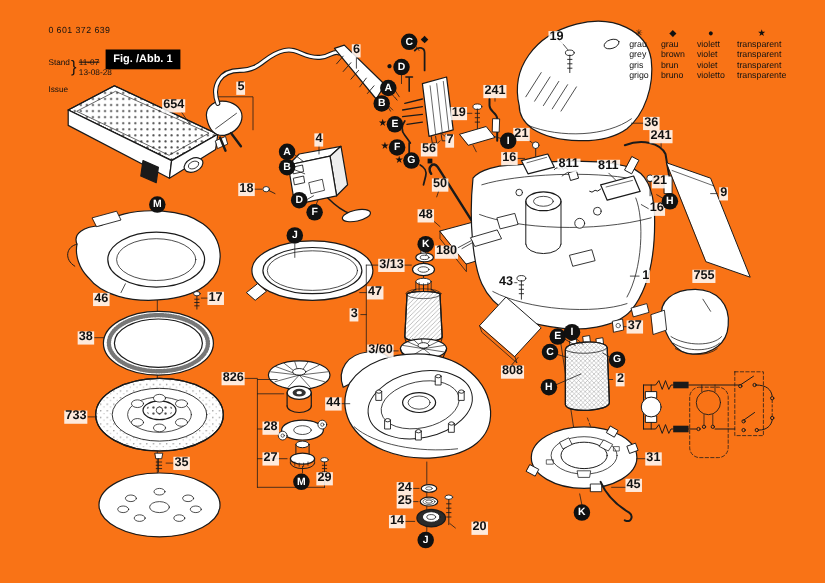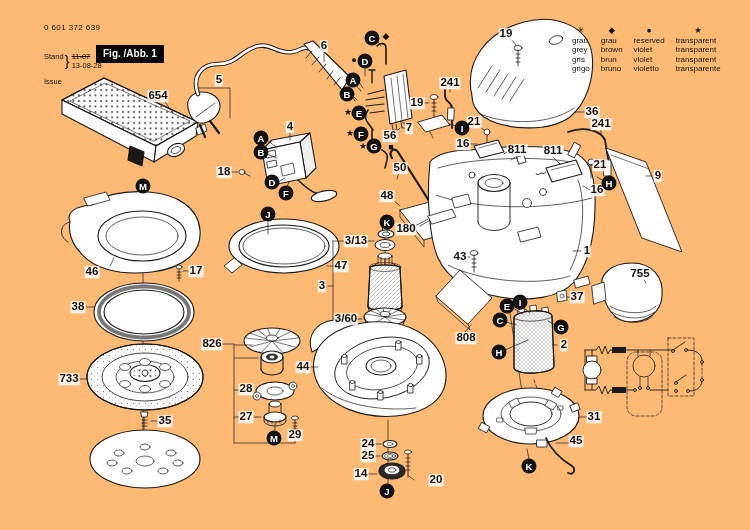--- a/index.html
+++ b/index.html
@@ -1,16 +1,16 @@
 <!DOCTYPE html>
 <html><head>
 <meta charset="utf-8">
 <style>
   html,body{margin:0;padding:0;background:#fff;}
-  #canvas{position:relative;width:750px;height:530px;background:#fdba74;overflow:hidden;
+  #canvas{position:relative;width:750px;height:530px;background:#f97316;overflow:hidden;
           font-family:"Liberation Sans",sans-serif;color:#111;}
   #art{position:absolute;inset:0;}
   #labels{position:absolute;inset:0;}
   .plabel{position:absolute;transform:translate(-50%,-50%);font:bold 11.5px "Liberation Sans",sans-serif;
           color:#111;line-height:1;background:rgba(255,255,255,.85);padding:0 1px;white-space:nowrap;}
   .badge{position:absolute;width:15px;height:15px;border-radius:50%;background:#111;color:#fff;
          font:bold 9.5px/15px "Liberation Sans",sans-serif;text-align:center;transform:translate(-50%,-50%);}
   .sym{position:absolute;transform:translate(-50%,-50%);font-size:9px;line-height:1;color:#111;}
   
   #header{position:absolute;left:44px;top:23px;font-size:8px;line-height:1.25;}
@@ -460,21 +460,21 @@
       </div>
       <div class="lcol">
         <div class="lsym">◆</div>
         <div>grau</div>
         <div>brown</div>
         <div>brun</div>
         <div>bruno</div>
       </div>
       <div class="lcol">
         <div class="lsym">●</div>
-        <div>reserved</div>
+        <div>violett</div>
         <div>violet</div>
         <div>violet</div>
         <div>violetto</div>
       </div>
       <div class="lcol">
         <div class="lsym">★</div>
         <div>transparent</div>
         <div>transparent</div>
         <div>transparent</div>
         <div>transparente</div>
@@ -516,21 +516,21 @@
       <div class="plabel" style="left: 463px; top: 144px;">16</div>
       <div class="plabel" style="left: 506px; top: 34px;">19</div>
       <div class="plabel" style="left: 592px; top: 112px;">36</div>
       <div class="plabel" style="left: 601px; top: 124px;">241</div>
       <div class="plabel" style="left: 517px; top: 150px;">811</div>
       <div class="plabel" style="left: 553px; top: 151px;">811</div>
       <div class="plabel" style="left: 600px; top: 165px;">21</div>
       <div class="plabel" style="left: 597px; top: 190px;">16</div>
       <div class="plabel" style="left: 658px; top: 176px;">9</div>
       <div class="plabel" style="left: 587px; top: 251px;">1</div>
-      <div class="plabel" style="left: 640px; top: 274px;">755</div>
+      <div class="plabel" style="left: 640px; top: 251px;">755</div>
       <div class="plabel" style="left: 577px; top: 297px;">37</div>
       <div class="plabel" style="left: 460px; top: 257px;">43</div>
       <div class="plabel" style="left: 466px; top: 338px;">808</div>
       <div class="plabel" style="left: 564px; top: 345px;">2</div>
       <div class="plabel" style="left: 594px; top: 417px;">31</div>
       <div class="plabel" style="left: 576px; top: 441px;">45</div>
       <div class="badge" style="left: 372px; top: 38px;">C</div>
       <div class="badge" style="left: 365px; top: 61px;">D</div>
       <div class="badge" style="left: 353px; top: 80px;">A</div>
       <div class="badge" style="left: 347px; top: 94px;">B</div>

